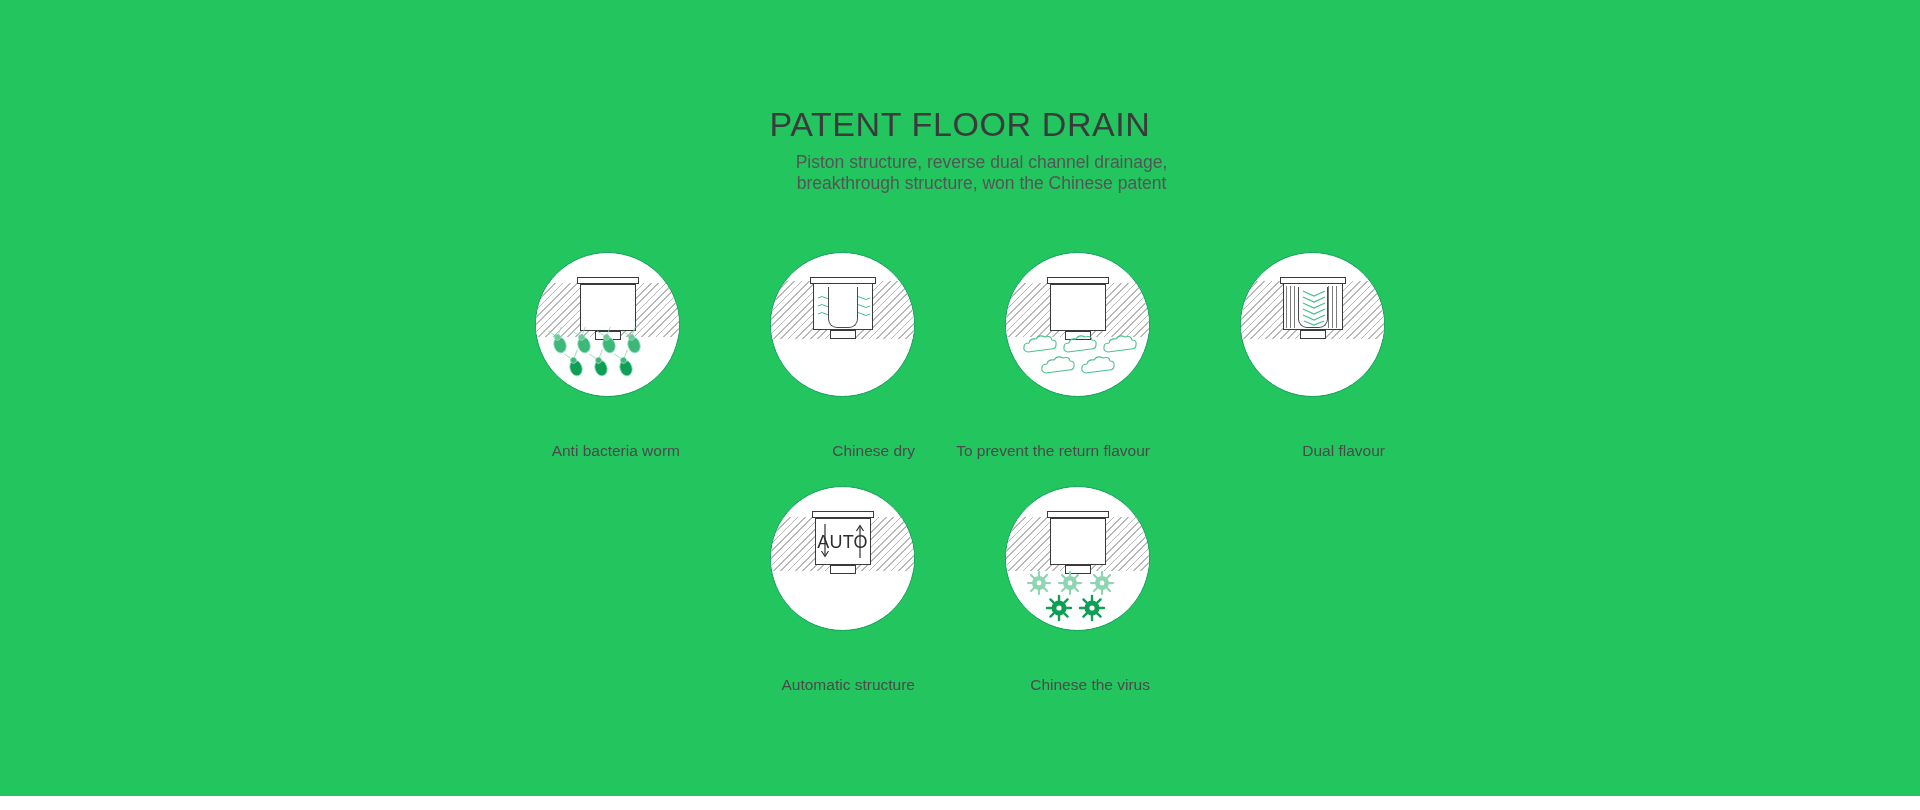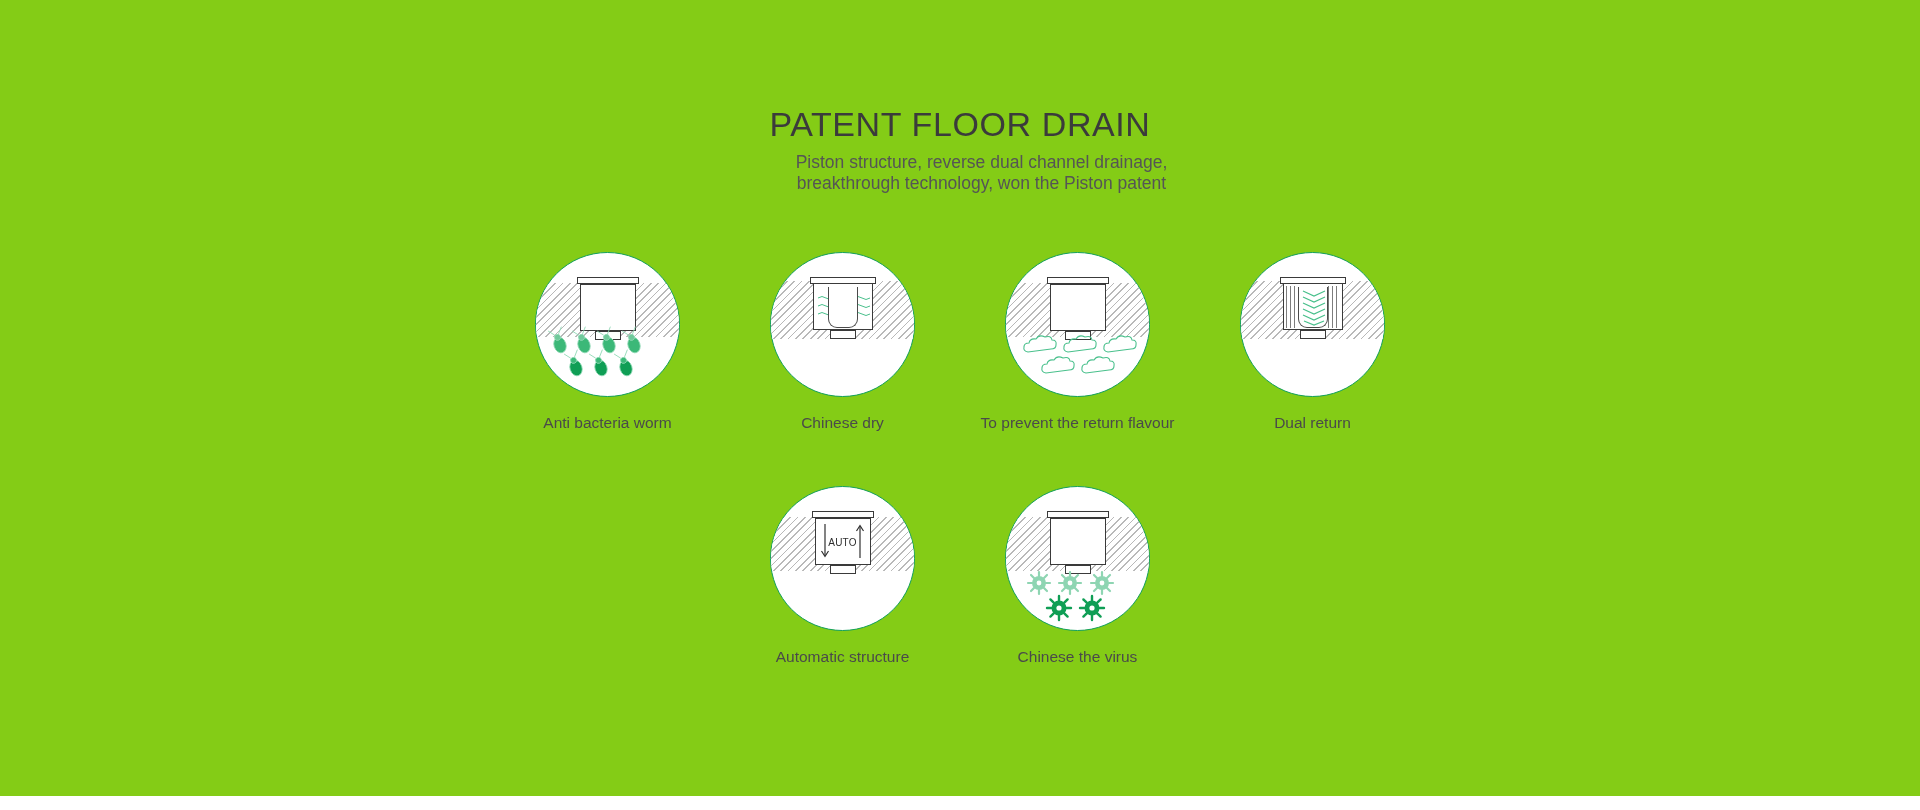--- a/index.html
+++ b/index.html
@@ -5,21 +5,21 @@
   * { box-sizing: border-box; margin: 0; padding: 0; }
   html, body {
     width: 1920px; height: 810px;
     background: #ffffff;
     font-family: "Liberation Sans", sans-serif;
     overflow: hidden;
   }
   .page {
     position: relative;
     width: 1920px; height: 796px;
-    background: #84cc16;
+    background: #22c55e;
   }
 
   
   .header {
     position: absolute;
     left: 0; top: 104px;
     width: 1920px;
     text-align: center;
   }
   .title {
@@ -45,21 +45,22 @@
     justify-content: center;
     align-items: flex-start;
   }
   .row-1 { left: 0; top: 252px; width: 1920px; gap: 90px; }
   .row-2 { left: 0; top: 486px; width: 1920px; gap: 90px; }
 
   .feature {
     width: 145px;
     display: flex;
     flex-direction: column;
-    align-items: center;
+    align-items: flex-end;
+    gap: 28px;
   }
 
   .circle-wrap {
     position: relative;
     width: 145px;
     height: 145px;
   }
   .circle {
     position: absolute;
     inset: 0;
@@ -179,38 +180,38 @@
     line-height: 20px;
   }
 
   
   .auto-text {
     position: absolute;
     left: 0; right: 0;
     top: 50%;
     transform: translateY(-50%);
     text-align: center;
-    font-size: 10px;
+    font-size: 18px;
     letter-spacing: 0.2px;
     color: #2f2f2f;
     font-family: "Liberation Sans", sans-serif;
   }
 
   svg { display: block; overflow: visible; }
 </style>
 </head>
 <body>
 
 <div class="page">
 
   <div class="header">
     <div class="title">PATENT FLOOR DRAIN</div>
     <div class="subtitle">
       <span class="ln">Piston structure, reverse dual channel drainage,</span>
-      <span class="ln">breakthrough technology, won the Piston patent</span>
+      <span class="ln">breakthrough structure, won the Chinese patent</span>
     </div>
   </div>
 
   <div class="row row-1">
 
     <div class="feature">
       <div class="circle-wrap">
         <div class="circle">
           <div class="band"></div>
           <div class="drain">
@@ -330,21 +331,21 @@
                   <path d="M19,31 L30,36 L41,31"></path>
                   <path d="M20,37 L30,41 L40,37"></path>
                 </g>
               </svg>
               <div class="cup-inner" style="background:transparent"></div>
             </div>
             <div class="pipe2"></div>
           </div>
         </div>
       </div>
-      <div class="label">Dual return</div>
+      <div class="label">Dual flavour</div>
     </div>
 
   </div>
 
   <div class="row row-2">
 
     <div class="feature">
       <div class="circle-wrap">
         <div class="circle">
           <div class="band"></div>

